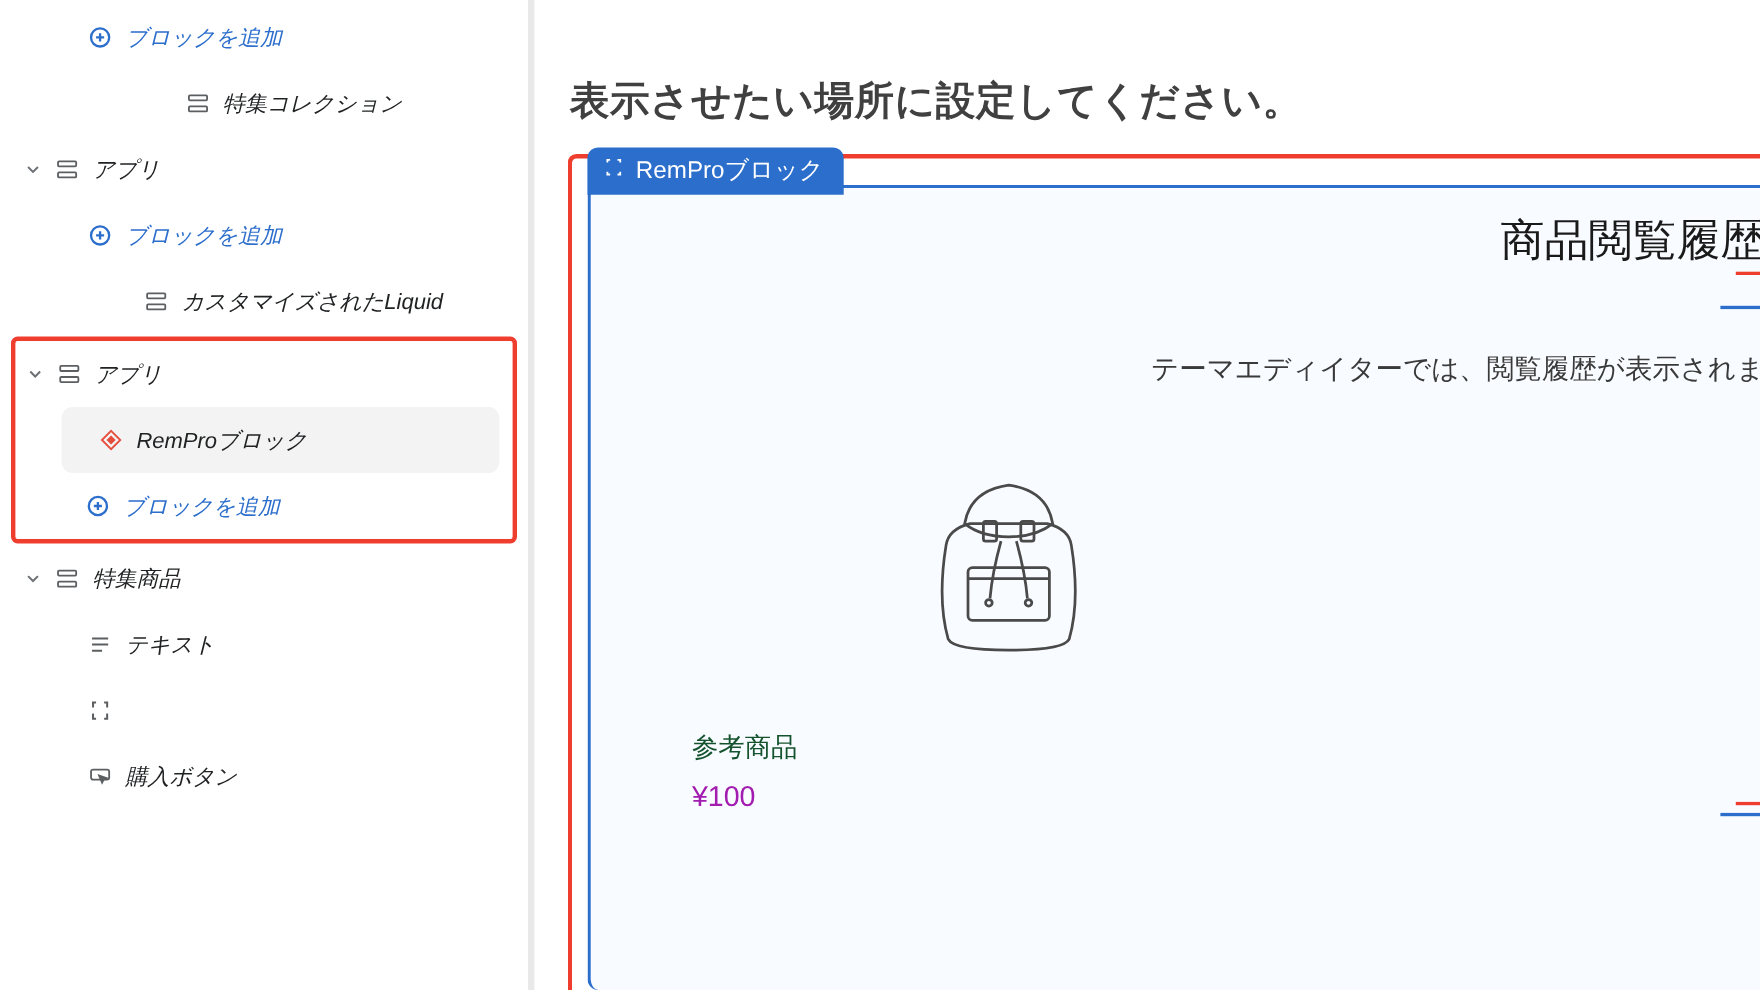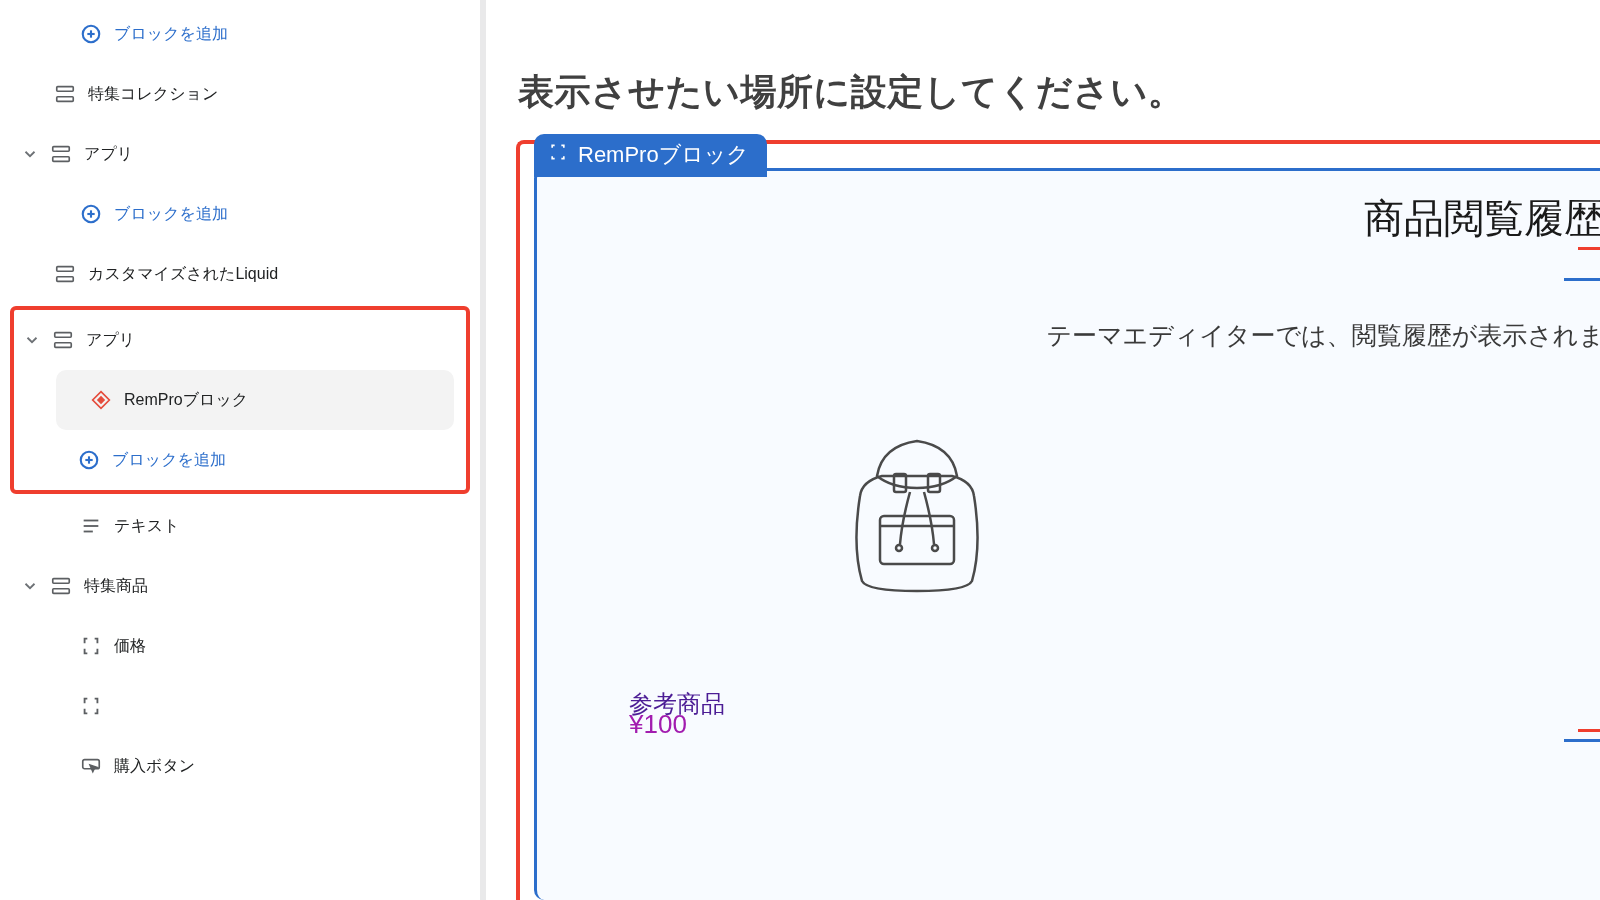--- a/index.html
+++ b/index.html
@@ -21,31 +21,32 @@
     height: 100%;
     border-right: 6px solid #e9e9ea;
     background: #fff;
     overflow-y: auto;
     padding-top: 4px;
   }
   .tree-row {
     display: flex;
     align-items: center;
     height: 60px;
-    font-size: 16px;
+    font-size: 20px;
     cursor: pointer;
+    font-style: italic;
   }
   .tree-row.selected {
     background: #f3f3f3;
     border-radius: 10px;
     margin: 0 12px 0 42px;
     padding-left: 0;
   }
   .indent-0 { padding-left: 18px; }
-  .indent-1 { padding-left: 52px; }
+  .indent-1 { padding-left: 52px; justify-content: center; }
   .indent-2 { padding-left: 78px; }
   .chev {
     width: 24px; height: 24px;
     display: flex; align-items: center; justify-content: center;
     color: #6d7175;
     margin-right: 6px;
     flex-shrink: 0;
   }
   .chev svg { width: 18px; height: 18px; }
   .row-icon {
@@ -136,23 +137,23 @@
     white-space: nowrap;
   }
   .bf-illustration {
     position: absolute;
     left: 295px;
     top: 255px;
   }
   .product-name {
     position: absolute;
     left: 92px;
-    top: 517px;
+    top: 492px;
     font-size: 24px;
-    color: #4c1d95;
+    color: #14532d;
   }
   .product-price {
     position: absolute;
     left: 92px;
     top: 514px;
     font-size: 26px;
     color: #a21caf;
     margin-top: 24px;
   }
   .marker-top {
@@ -275,58 +276,47 @@
           <svg viewBox="0 0 24 24" fill="none" stroke="currentColor" stroke-width="2.3">
               <circle cx="12" cy="12" r="9"></circle>
               <line x1="12" y1="8" x2="12" y2="16"></line>
               <line x1="8" y1="12" x2="16" y2="12"></line>
             </svg>
         </span>
         <span class="row-label">ブロックを追加</span>
       </div>
     </div>
 
+    <div class="tree-row indent-0">
+      <span class="chev">
+        <svg viewBox="0 0 24 24" fill="none" stroke="currentColor" stroke-width="2.4">
+            <polyline points="6 9 12 15 18 9"></polyline>
+          </svg>
+      </span>
+      <span class="row-icon">
+        <svg viewBox="0 0 24 24" fill="none" stroke="currentColor" stroke-width="1.8">
+            <rect x="3" y="4" width="18" height="5" rx="1"></rect>
+            <rect x="3" y="15" width="18" height="5" rx="1"></rect>
+          </svg>
+      </span>
+      <span class="row-label">特集商品</span>
+    </div>
+
     <div class="tree-row indent-2">
       <span class="row-icon">
         <svg viewBox="0 0 24 24" fill="none" stroke="currentColor" stroke-width="2">
             <line x1="4" y1="6" x2="20" y2="6"></line>
             <line x1="4" y1="12" x2="20" y2="12"></line>
             <line x1="4" y1="18" x2="14" y2="18"></line>
           </svg>
       </span>
       <span class="row-label">テキスト</span>
     </div>
 
-    <div class="tree-row indent-0">
-      <span class="chev">
-        <svg viewBox="0 0 24 24" fill="none" stroke="currentColor" stroke-width="2.4">
-            <polyline points="6 9 12 15 18 9"></polyline>
-          </svg>
-      </span>
-      <span class="row-icon">
-        <svg viewBox="0 0 24 24" fill="none" stroke="currentColor" stroke-width="1.8">
-            <rect x="3" y="4" width="18" height="5" rx="1"></rect>
-            <rect x="3" y="15" width="18" height="5" rx="1"></rect>
-          </svg>
-      </span>
-      <span class="row-label">特集商品</span>
-    </div>
-
-
-    <div class="tree-row indent-2">
-      <span class="row-icon">
-        <svg viewBox="0 0 24 24" fill="none" stroke="currentColor" stroke-width="2">
-            <path d="M8 4H5v5"></path>
-            <path d="M5 15v5h3"></path>
-            <path d="M16 4h3v5"></path>
-            <path d="M19 15v5h-3"></path>
-          </svg>
-      </span>
-      <span class="row-label">価格</span>
-    </div>
+
 
     <div class="tree-row indent-2">
       <span class="row-icon">
         <svg viewBox="0 0 24 24" fill="none" stroke="currentColor" stroke-width="2">
             <path d="M8 4H5v5"></path>
             <path d="M5 15v5h3"></path>
             <path d="M16 4h3v5"></path>
             <path d="M19 15v5h-3"></path>
           </svg>
       </span>

